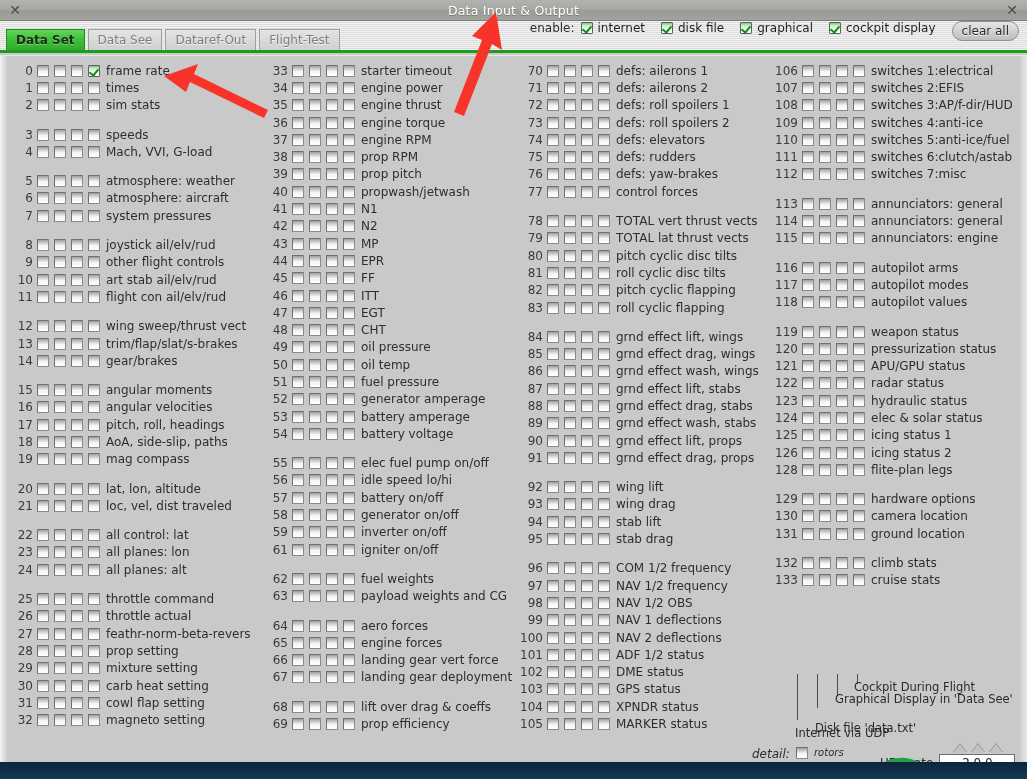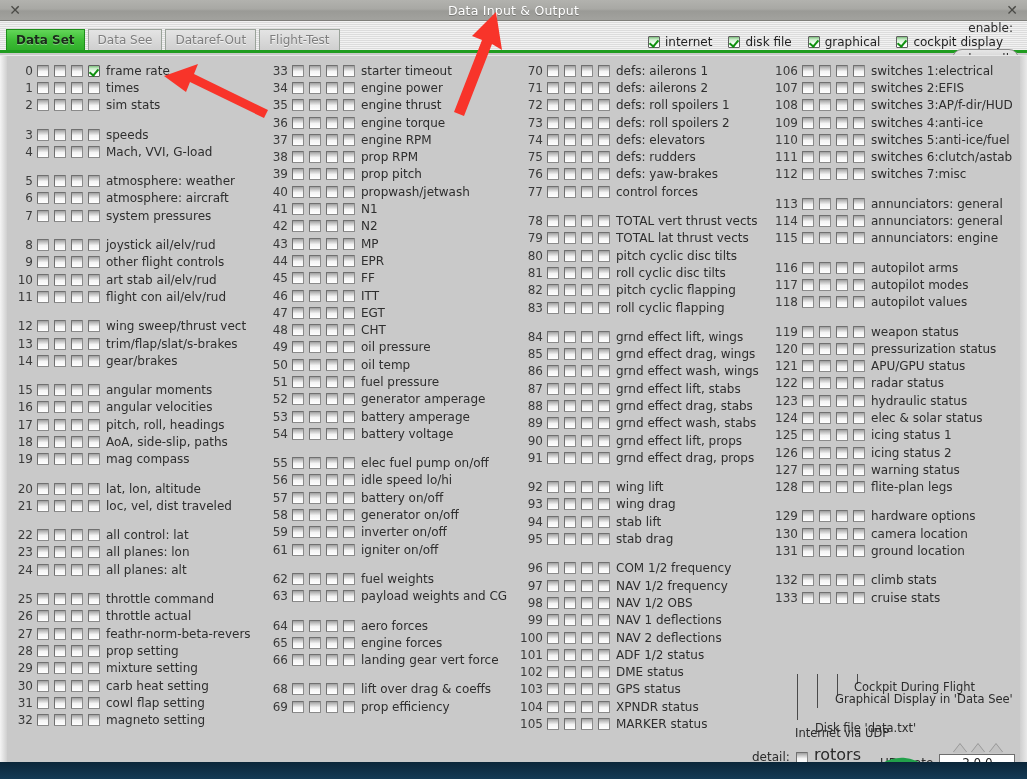--- a/index.html
+++ b/index.html
@@ -52,22 +52,22 @@
     text-shadow:0 1px 0 rgba(255,255,255,.7);
   }
   .tab.active{
     color:#1b2a1b;font-weight:bold;
     background:linear-gradient(to bottom,#63d659 0%,#3fbe37 50%,#2fae2a 100%);
     border:1px solid #1f8d1b;border-bottom:none;
     text-shadow:0 1px 0 rgba(255,255,255,.35);
   }
   #enables{
     position:absolute;right:8px;top:0;height:29px;
-    display:flex;align-items:flex-end;gap:0;
-    font-size:12px;color:#2b2b2b;flex-direction:column;
+    display:flex;align-items:flex-start;gap:0;
+    font-size:12px;color:#2b2b2b;
   }
   #enables .lbl{margin-right:6px;}
   .enable-item{display:flex;align-items:center;margin-right:16px;}
   .enable-item .cb{margin-right:5px;}
   .enable-item span.t{font-size:12px;color:#1f1f1f;}
   #clear-all{
     font-size:12px;color:#2a2a2a;padding:2px 9px;
     background:linear-gradient(to bottom,#e6e6e6,#bdbdbd);
     border:1px solid #8e8e8e;border-radius:10px;cursor:pointer;
     text-shadow:0 1px 0 rgba(255,255,255,.8);
@@ -131,24 +131,24 @@
   
   #legend{
     position:absolute;left:796px;top:618px;width:225px;height:62px;
     font-size:11.5px;color:#2b2b2b;
   }
   #legend .lline{position:absolute;width:1px;background:#4a4a4a;}
   #legend .ltext{position:absolute;white-space:nowrap;}
 
   
   #details{position:absolute;left:752px;top:691px;font-size:12px;color:#2b2b2b;}
-  .detail-row{height:17.3px;display:flex;align-items:flex-end;}
+  .detail-row{height:17.3px;display:flex;align-items:flex-start;font-style:italic;}
   .detail-row .dlbl{width:44px;}
   .detail-row .cb{margin-right:6px;}
-  .detail-row .dname{font-size:16px;}
+  .detail-row .dname{font-size:10px;}
 
   
   .rate{position:absolute;display:flex;align-items:center;font-size:12px;color:#2b2b2b;}
   .rate .rlabel{margin-right:6px;white-space:nowrap;}
   .rate .field{
     position:relative;width:76px;height:17px;box-sizing:border-box;
     background:#ffffff;border:1px solid #6e6e6e;
     display:flex;align-items:center;justify-content:center;
     font-size:12px;color:#1a1a1a;
   }
@@ -912,20 +912,30 @@
           <div class="row">
             <span class="idx">66</span>
             <span class="boxes">
               <span class="cb"></span>
               <span class="cb"></span>
               <span class="cb"></span>
               <span class="cb"></span>
             </span>
             <span class="label">landing gear vert force</span>
           </div>
+          <div class="row">
+            <span class="idx">67</span>
+            <span class="boxes">
+              <span class="cb"></span>
+              <span class="cb"></span>
+              <span class="cb"></span>
+              <span class="cb"></span>
+            </span>
+            <span class="label">landing gear deployment</span>
+          </div>
           <div class="gap"></div>
           <div class="row">
             <span class="idx">68</span>
             <span class="boxes">
               <span class="cb"></span>
               <span class="cb"></span>
               <span class="cb"></span>
               <span class="cb"></span>
             </span>
             <span class="label">lift over drag &amp; coeffs</span>
@@ -1513,30 +1523,20 @@
           </div>
           <div class="row">
             <span class="idx">126</span>
             <span class="boxes">
               <span class="cb"></span>
               <span class="cb"></span>
               <span class="cb"></span>
               <span class="cb"></span>
             </span>
             <span class="label">icing status 2</span>
-          </div>
-          <div class="row">
-            <span class="idx">127</span>
-            <span class="boxes">
-              <span class="cb"></span>
-              <span class="cb"></span>
-              <span class="cb"></span>
-              <span class="cb"></span>
-            </span>
-            <span class="label">warning status</span>
           </div>
           <div class="row">
             <span class="idx">128</span>
             <span class="boxes">
               <span class="cb"></span>
               <span class="cb"></span>
               <span class="cb"></span>
               <span class="cb"></span>
             </span>
             <span class="label">flite-plan legs</span>

